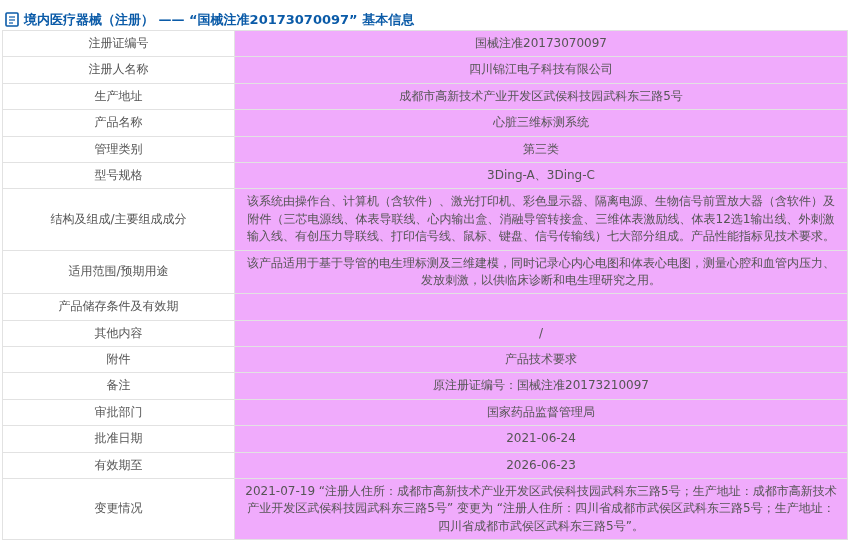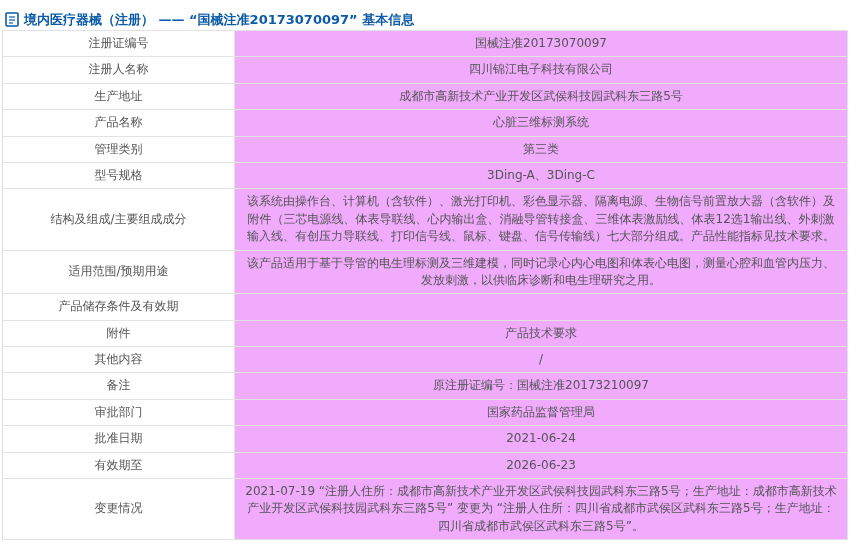--- a/index.html
+++ b/index.html
@@ -101,26 +101,26 @@
     </tr>
     <tr>
       <td class="row-label">适用范围/预期用途</td>
       <td class="row-value">该产品适用于基于导管的电生理标测及三维建模，同时记录心内心电图和体表心电图，测量心腔和血管内压力、发放刺激，以供临床诊断和电生理研究之用。</td>
     </tr>
     <tr>
       <td class="row-label">产品储存条件及有效期</td>
       <td class="row-value"></td>
     </tr>
     <tr>
+      <td class="row-label">其他内容</td>
+      <td class="row-value">/</td>
+    </tr>
+    <tr>
       <td class="row-label">附件</td>
       <td class="row-value">产品技术要求</td>
-    </tr>
-    <tr>
-      <td class="row-label">其他内容</td>
-      <td class="row-value">/</td>
     </tr>
     <tr>
       <td class="row-label">备注</td>
       <td class="row-value">原注册证编号：国械注准20173210097</td>
     </tr>
     <tr>
       <td class="row-label">审批部门</td>
       <td class="row-value">国家药品监督管理局</td>
     </tr>
     <tr>

